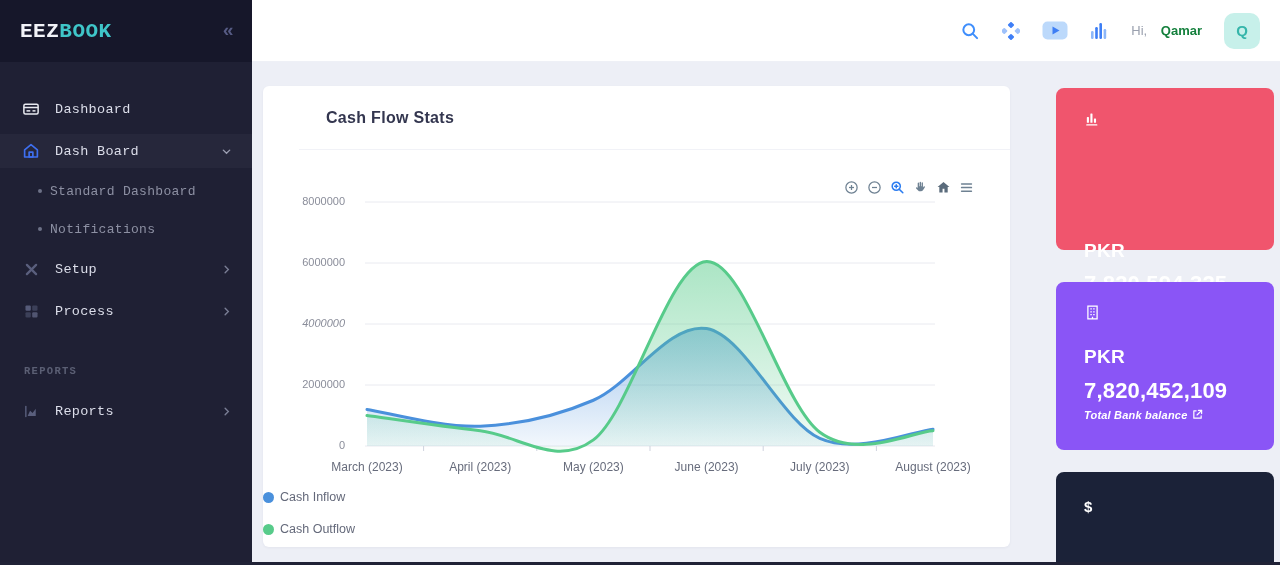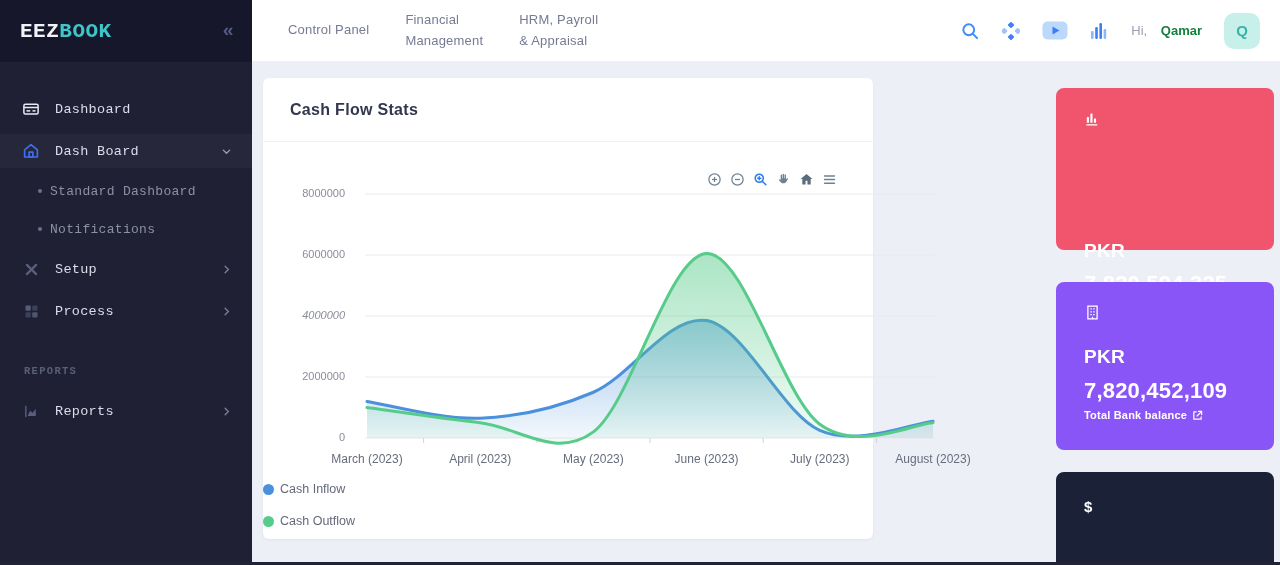--- a/index.html
+++ b/index.html
@@ -26,41 +26,41 @@
   
   .topbar { position:absolute; left:252px; top:0; width:1028px; height:62px; background:#ffffff; border-bottom:1px solid #eef0f6; display:flex; align-items:center; z-index:9; }
   .topnav { display:flex; align-items:center; gap:36px; padding-left:36px; }
   .topnav .nav-item { font-size:13px; color:#767b92; font-weight:500; white-space:pre-line; line-height:1.55; cursor:pointer; letter-spacing:.2px; }
   .top-right { position:absolute; right:20px; display:flex; align-items:center; gap:22px; }
   .greeting { font-size:13px; color:#9aa0ae; }
   .greeting b { color:#15803d; font-weight:700;margin-left:10px; }
   .avatar { width:36px; height:36px; border-radius:10px; background:#c7f0ea; color:#35b5aa; font-weight:700; font-size:15px; display:flex; align-items:center; justify-content:center; cursor:pointer; }
 
   
-  .chart-card { position:absolute; left:263px; top:78px; width:610px; height:461px; background:#fff; border-radius:6px; box-shadow:0 1px 3px rgba(40,45,80,.05); z-index:5; }
+  .chart-card { position:absolute; left:263px; top:86px; width:747px; height:461px; background:#fff; border-radius:6px; box-shadow:0 1px 3px rgba(40,45,80,.05); z-index:5;padding-left:36px; }
   .card-head { height:64px; border-bottom:1px solid #f1f2f7; display:flex; align-items:center; padding-left:27px; }
   .card-title { font-size:16px; font-weight:700; color:#33364f; letter-spacing:.3px; }
   .chart-toolbar { position:absolute; top:94px; right:36px; display:flex; gap:8px; align-items:center; }
   .chart-toolbar .tbi { width:15px; height:15px; cursor:pointer; display:flex; }
   .y-labels { position:absolute; left:28px; top:114px; width:64px; height:250px; }
   .y-labels div { position:absolute; right:10px; font-size:11px; color:#8a8d9a; }
   .plot { position:absolute; left:102px; top:114px; width:570px; height:252px; overflow:visible; }
   .x-labels { position:absolute; left:102px; top:374px; width:570px; height:16px; }
   .x-labels div { position:absolute; width:100px; text-align:center; font-size:12px; color:#676c7c; }
   .legend { position:absolute; left:0; top:404px; width:747px; display:flex; justify-content:center; gap:18px;flex-direction:column; }
   .legend .li { display:flex; align-items:center; gap:6px; cursor:pointer; }
   .legend .li .mk { width:11px; height:11px; border-radius:50%; }
   .legend .li .tx { font-size:12.5px; color:#64697a; }
 
   
   .stat-card { position:absolute; left:1056px; width:218px; border-radius:8px; color:#fff; z-index:5; }
   .stat-card .s-ic { position:absolute; left:28px; top:22px; }
   .stat-card .cur { position:absolute; left:28px; font-size:19px; font-weight:700; letter-spacing:.3px; }
   .stat-card .amt { position:absolute; left:28px; font-size:22px; font-weight:700; letter-spacing:.2px; }
-  .stat-card .sub { position:absolute; left:28px; font-size:11px; font-weight:700; letter-spacing:.2px; display:flex; align-items:flex-end; gap:5px; }
+  .stat-card .sub { position:absolute; left:28px; font-size:11px; font-weight:700; letter-spacing:.2px; display:flex; align-items:flex-start; gap:5px;font-style:italic; }
   .bottom-edge { position:absolute; left:0; top:562px; width:1280px; height:3px; background:#202236; z-index:40; }
 </style>
 </head>
 <body>
 
 <div class="sidebar">
   <div class="sidebar-header">
     <div class="logo"><span class="p1">EEZ</span><span class="p2">BOOK</span></div>
     <div class="collapse">«</div>
   </div>
@@ -145,27 +145,20 @@
     <span class="lbl">Reports</span>
     <span class="chev">
       <svg width="11" height="11" viewBox="0 0 24 24" fill="none" stroke="#7a7e95" stroke-width="3" stroke-linecap="round">
           <polyline points="9,5 16,12 9,19"></polyline>
         </svg>
     </span>
   </div>
 </div>
 
 <div class="topbar">
-  <div class="topnav">
-    <div class="nav-item">Control Panel</div>
-    <div class="nav-item">Financial
-Management</div>
-    <div class="nav-item">HRM, Payroll
-&amp; Appraisal</div>
-  </div>
   <div class="top-right">
     <span style="display:flex;">
       <svg width="20" height="20" viewBox="0 0 24 24" fill="none" stroke="#3f8efc" stroke-width="2.4" stroke-linecap="round">
           <circle cx="10.5" cy="10.5" r="6.5"></circle>
           <line x1="15.5" y1="15.5" x2="20.5" y2="20.5"></line>
         </svg>
     </span>
     <span style="display:flex;">
       <svg width="18" height="18" viewBox="0 0 24 24">
           <rect x="8.8" y="0.8" width="6.4" height="6.4" rx="1.2" transform="rotate(45 12 4)" fill="#3f7ff7"></rect>

